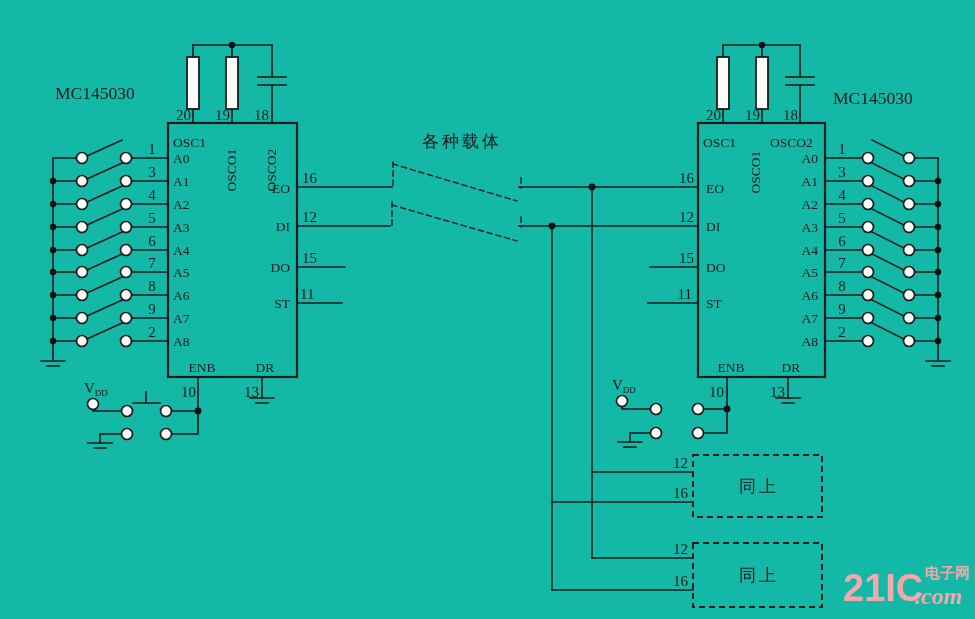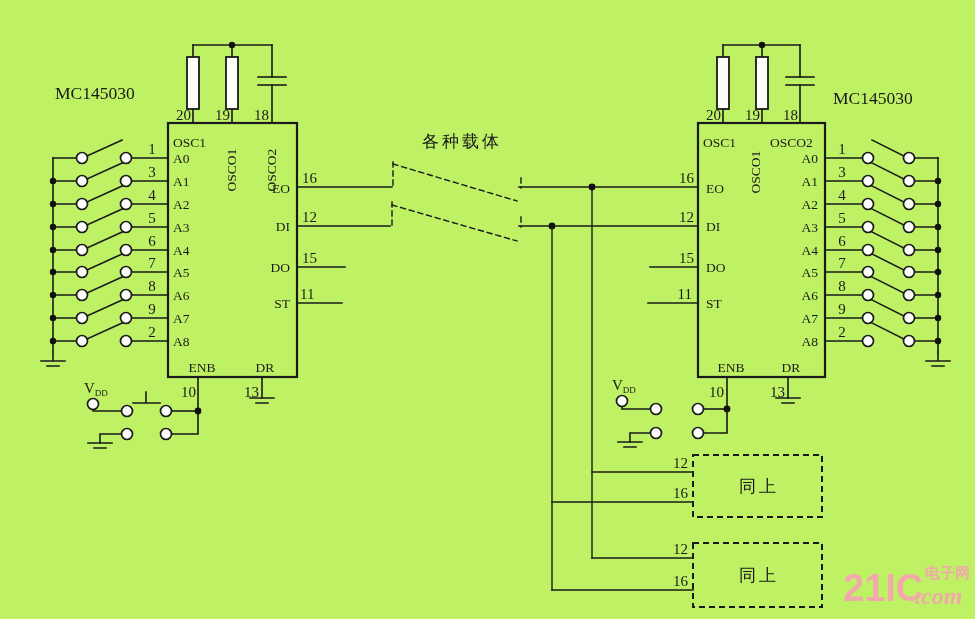--- a/index.html
+++ b/index.html
@@ -1,16 +1,16 @@
 <!DOCTYPE html>
 <html><head>
 <meta charset="utf-8">
 <style>
   html,body{margin:0;padding:0;background:#e8e8e8;}
-  .canvas{position:relative;width:975px;height:619px;background:#bef264;overflow:hidden;
+  .canvas{position:relative;width:975px;height:619px;background:#14b8a6;overflow:hidden;
           font-family:"Liberation Serif", serif;}
   svg{display:block;}
   svg text{font-family:"Liberation Serif", serif;fill:#1a1a1a;}
   .w{stroke:#1a1a1a;stroke-width:1.6;fill:none;stroke-linecap:square;}
   .thin{stroke-width:1.4;}
   .chipbox{fill:none;stroke:#1a1a1a;stroke-width:2.2;}
   .comp{fill:#fcfcf9;stroke:#1a1a1a;stroke-width:1.8;}
   .sw{fill:#fcfcf9;stroke:#1a1a1a;stroke-width:1.7;}
   .dot{fill:#111;stroke:none;}
   .dash{stroke-dasharray:5 4;}

